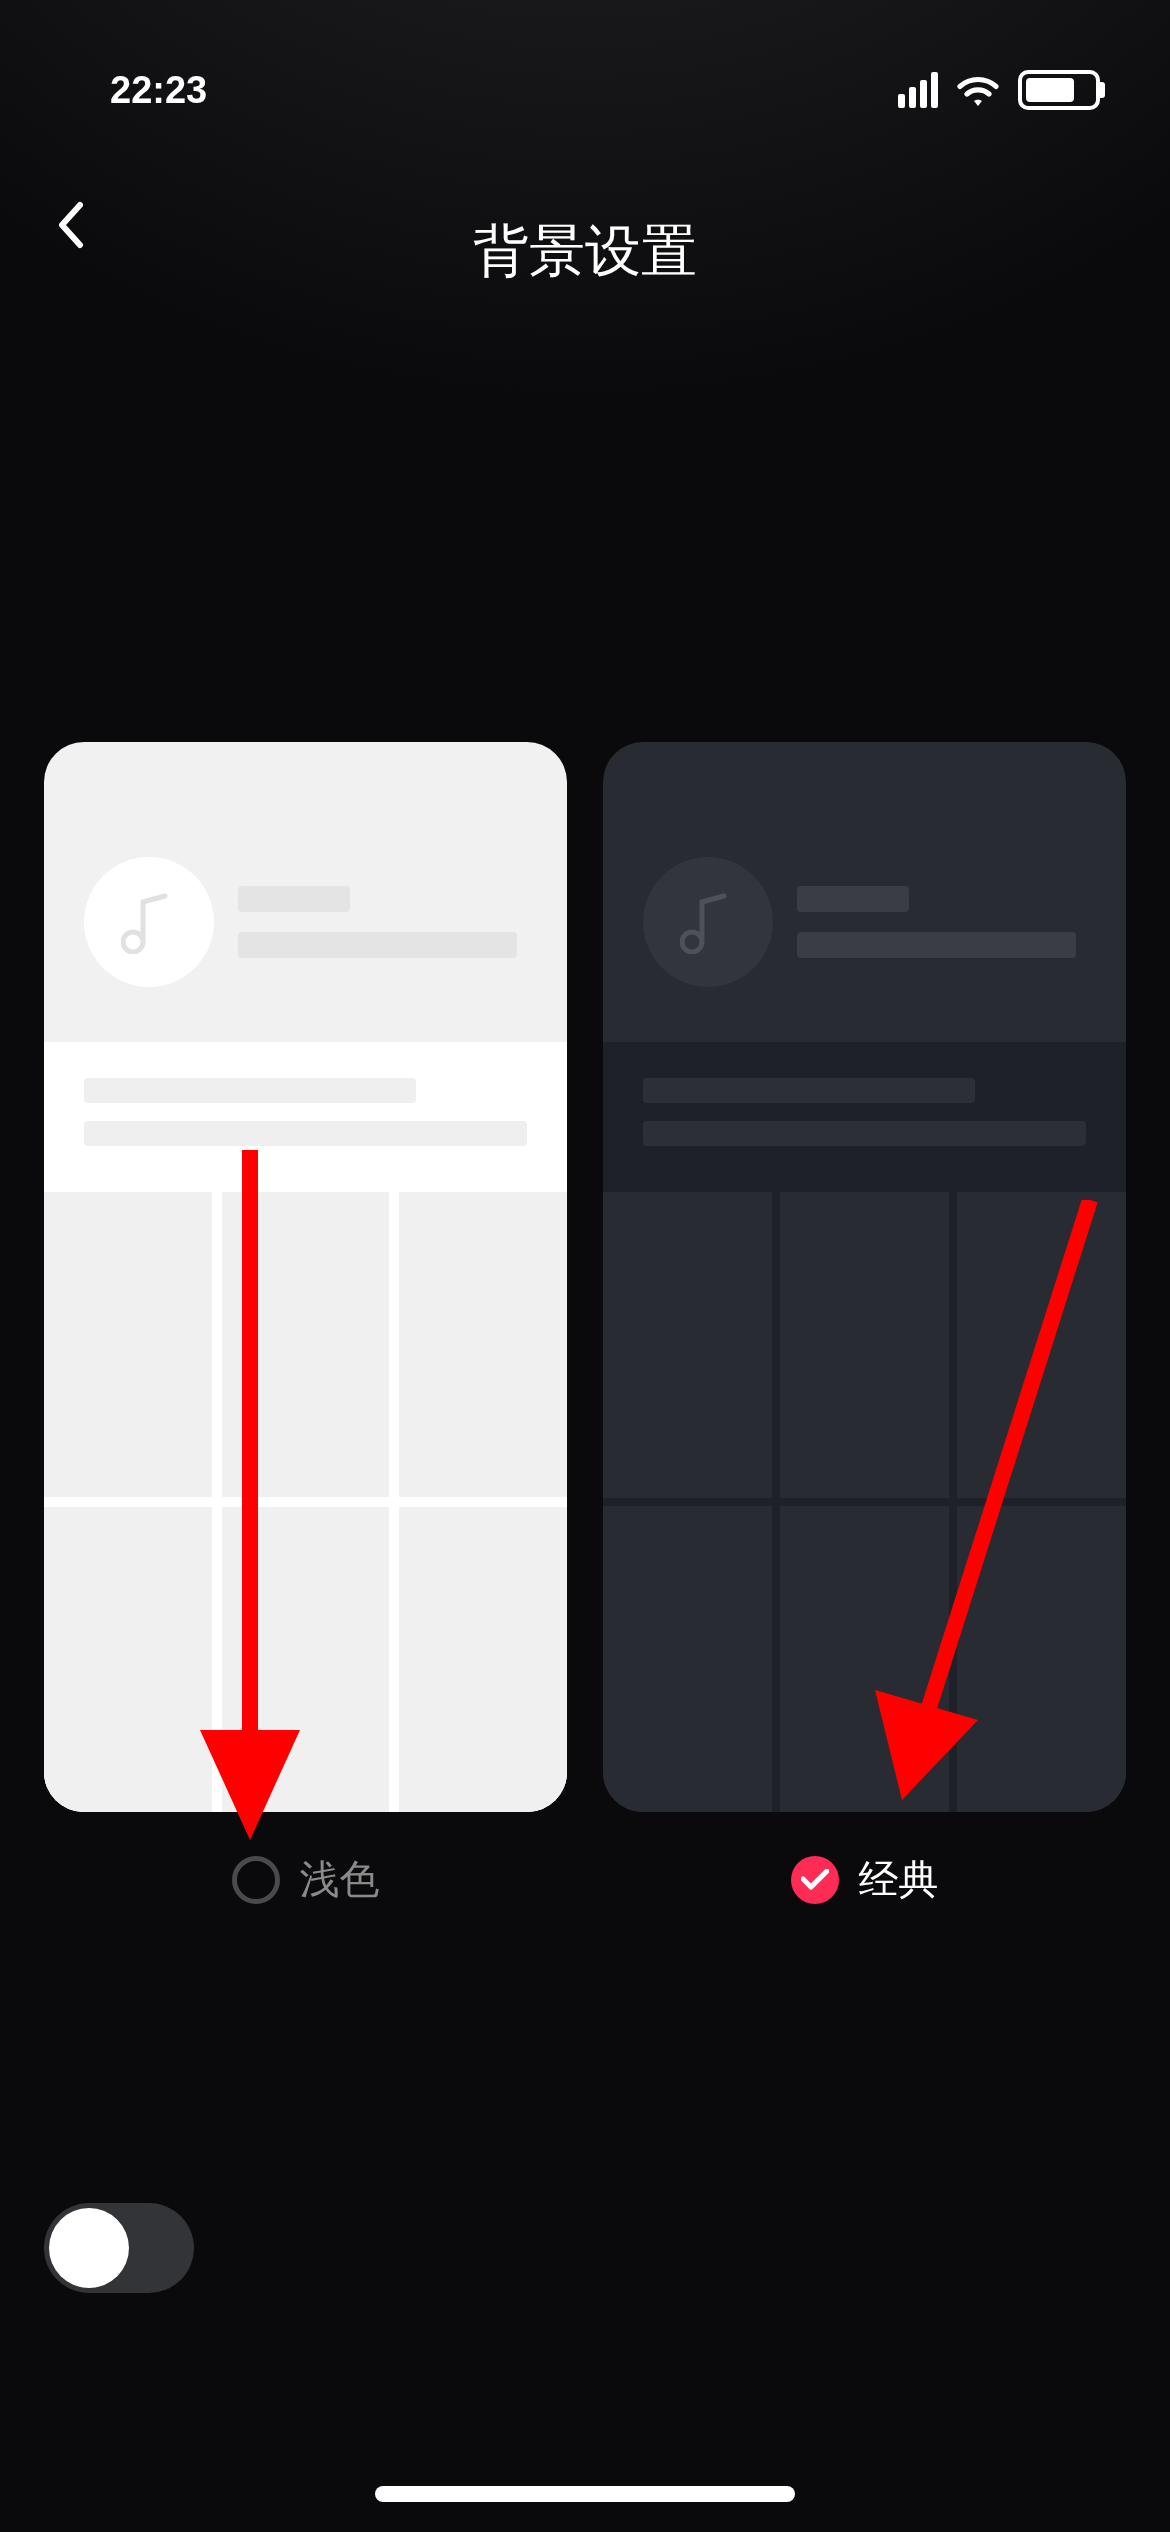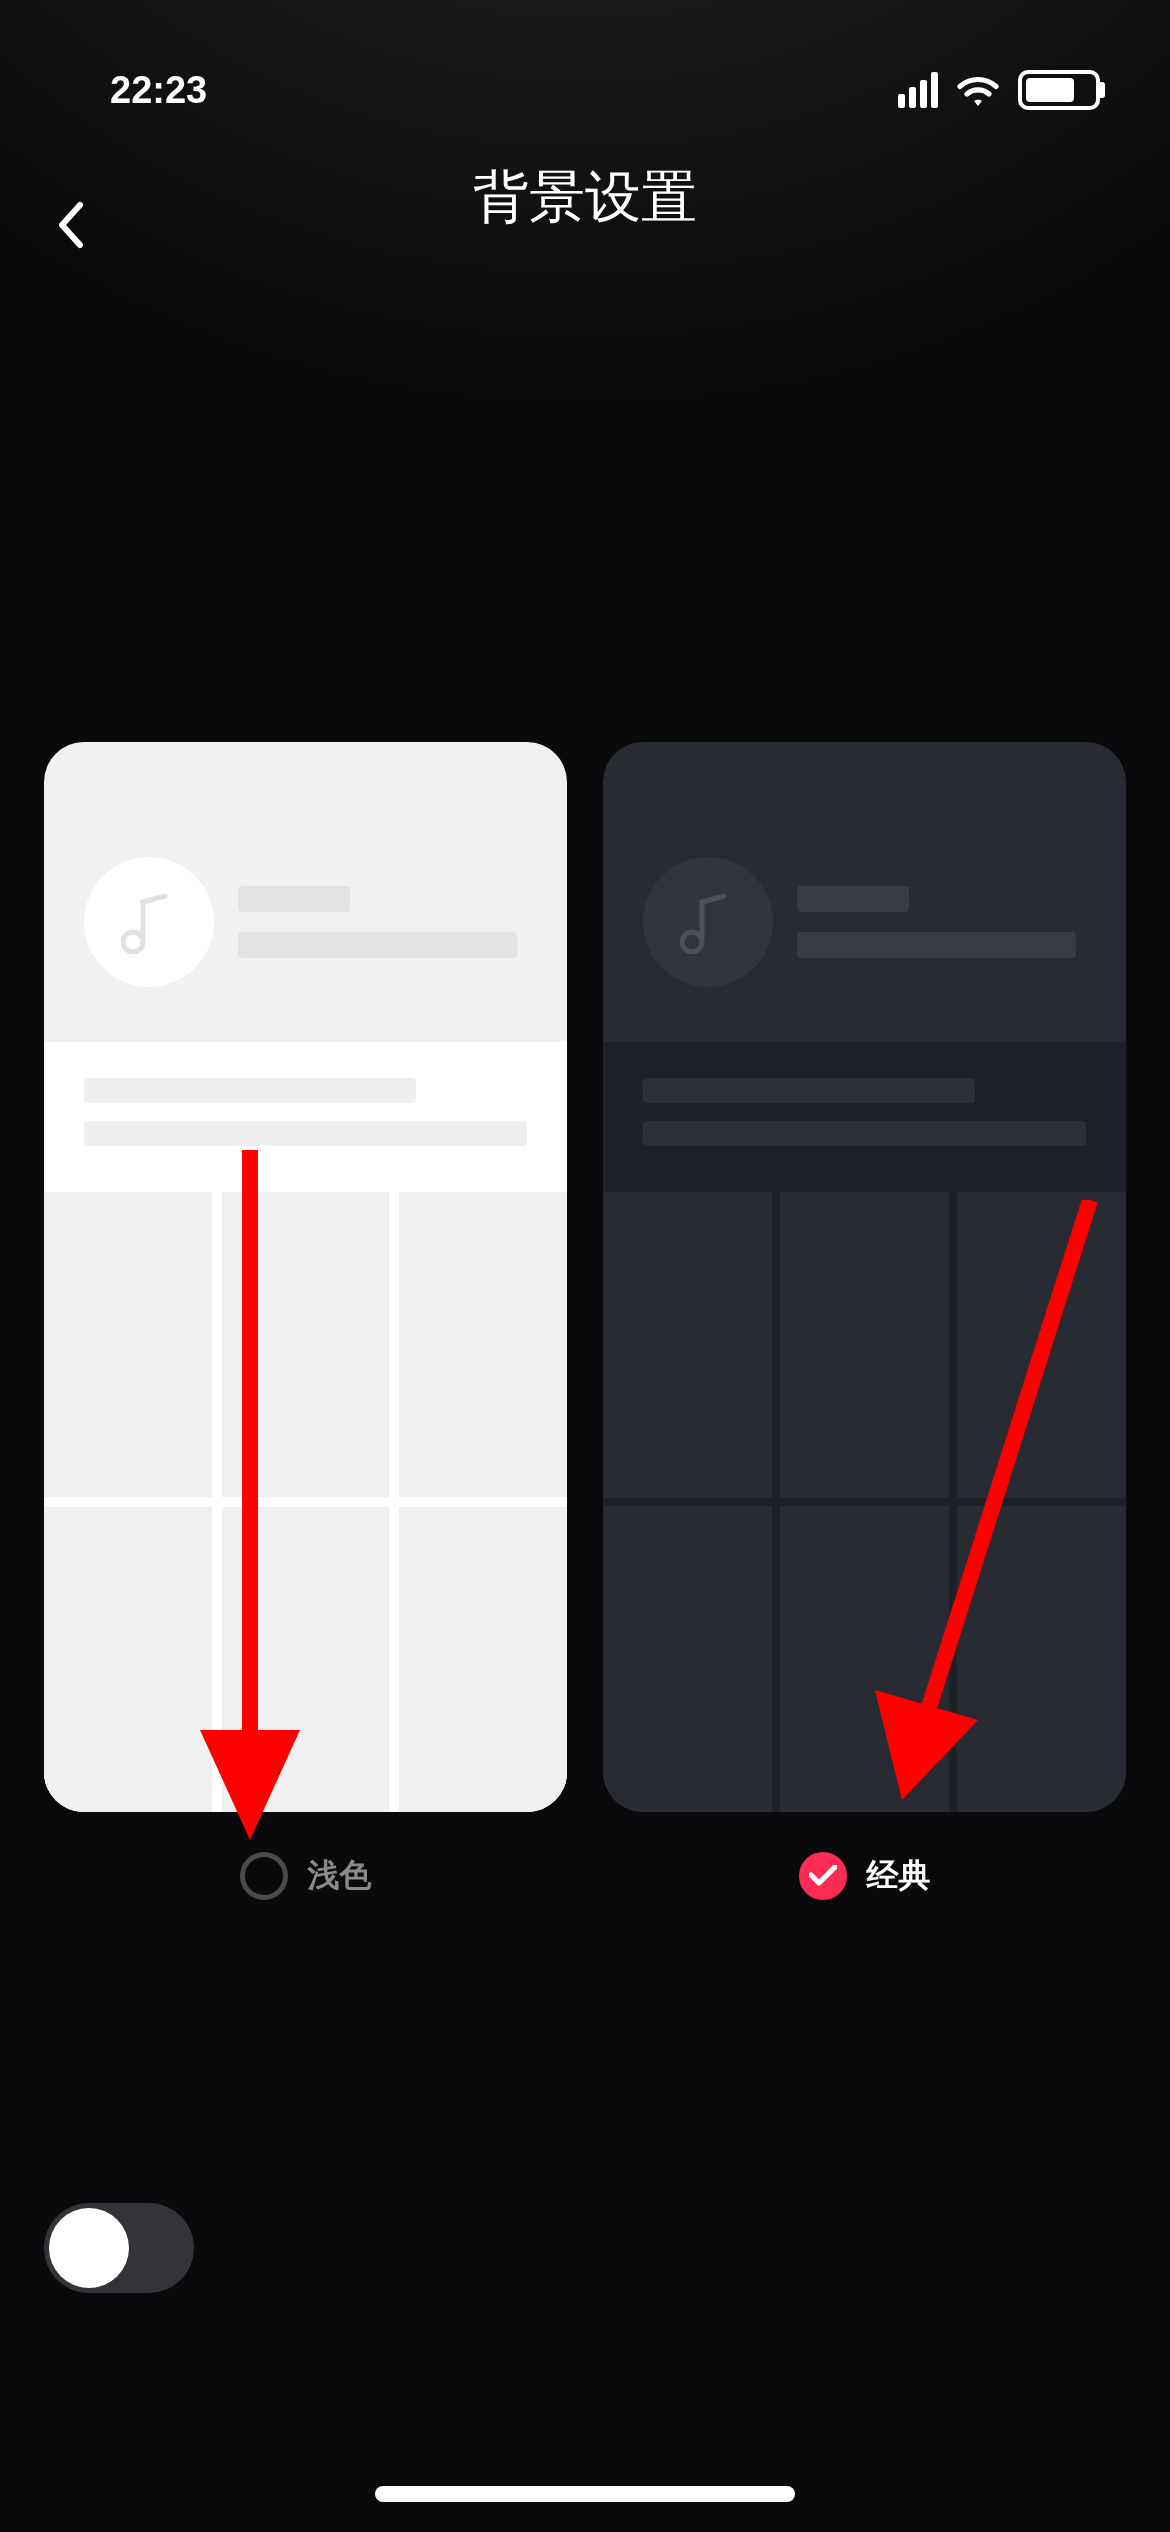--- a/index.html
+++ b/index.html
@@ -74,21 +74,21 @@
       background: #fff;
       border-radius: 4px;
     }
     .nav-header {
       position: absolute;
       top: 160px;
       left: 0;
       right: 0;
       height: 130px;
       display: flex;
-      align-items: flex-start;
+      align-items: flex-end;
       justify-content: center;
     }
     .back-button {
       position: absolute;
       left: 40px;
       top: 50%;
       transform: translateY(-50%);
       width: 60px;
       height: 60px;
       display: flex;
@@ -196,22 +196,22 @@
       justify-content: center;
     }
     .radio-outer.unselected {
       border: 5px solid #4a4a4a;
     }
     .radio-outer.selected {
       background: #fe2c55;
     }
     .radio-outer.selected svg { width: 28px; height: 22px; }
     .theme-text {
-      font-size: 32px;
-      font-weight: 700;
+      font-size: 40px;
+      font-weight: 400;
     }
     .theme-text.dim { color: #8a8a8a; }
     .theme-text.bright { color: #ffffff; }
     .auto-switch-row {
       position: absolute;
       bottom: 224px;
       left: 44px;
       right: 44px;
       height: 120px;
       display: flex;

